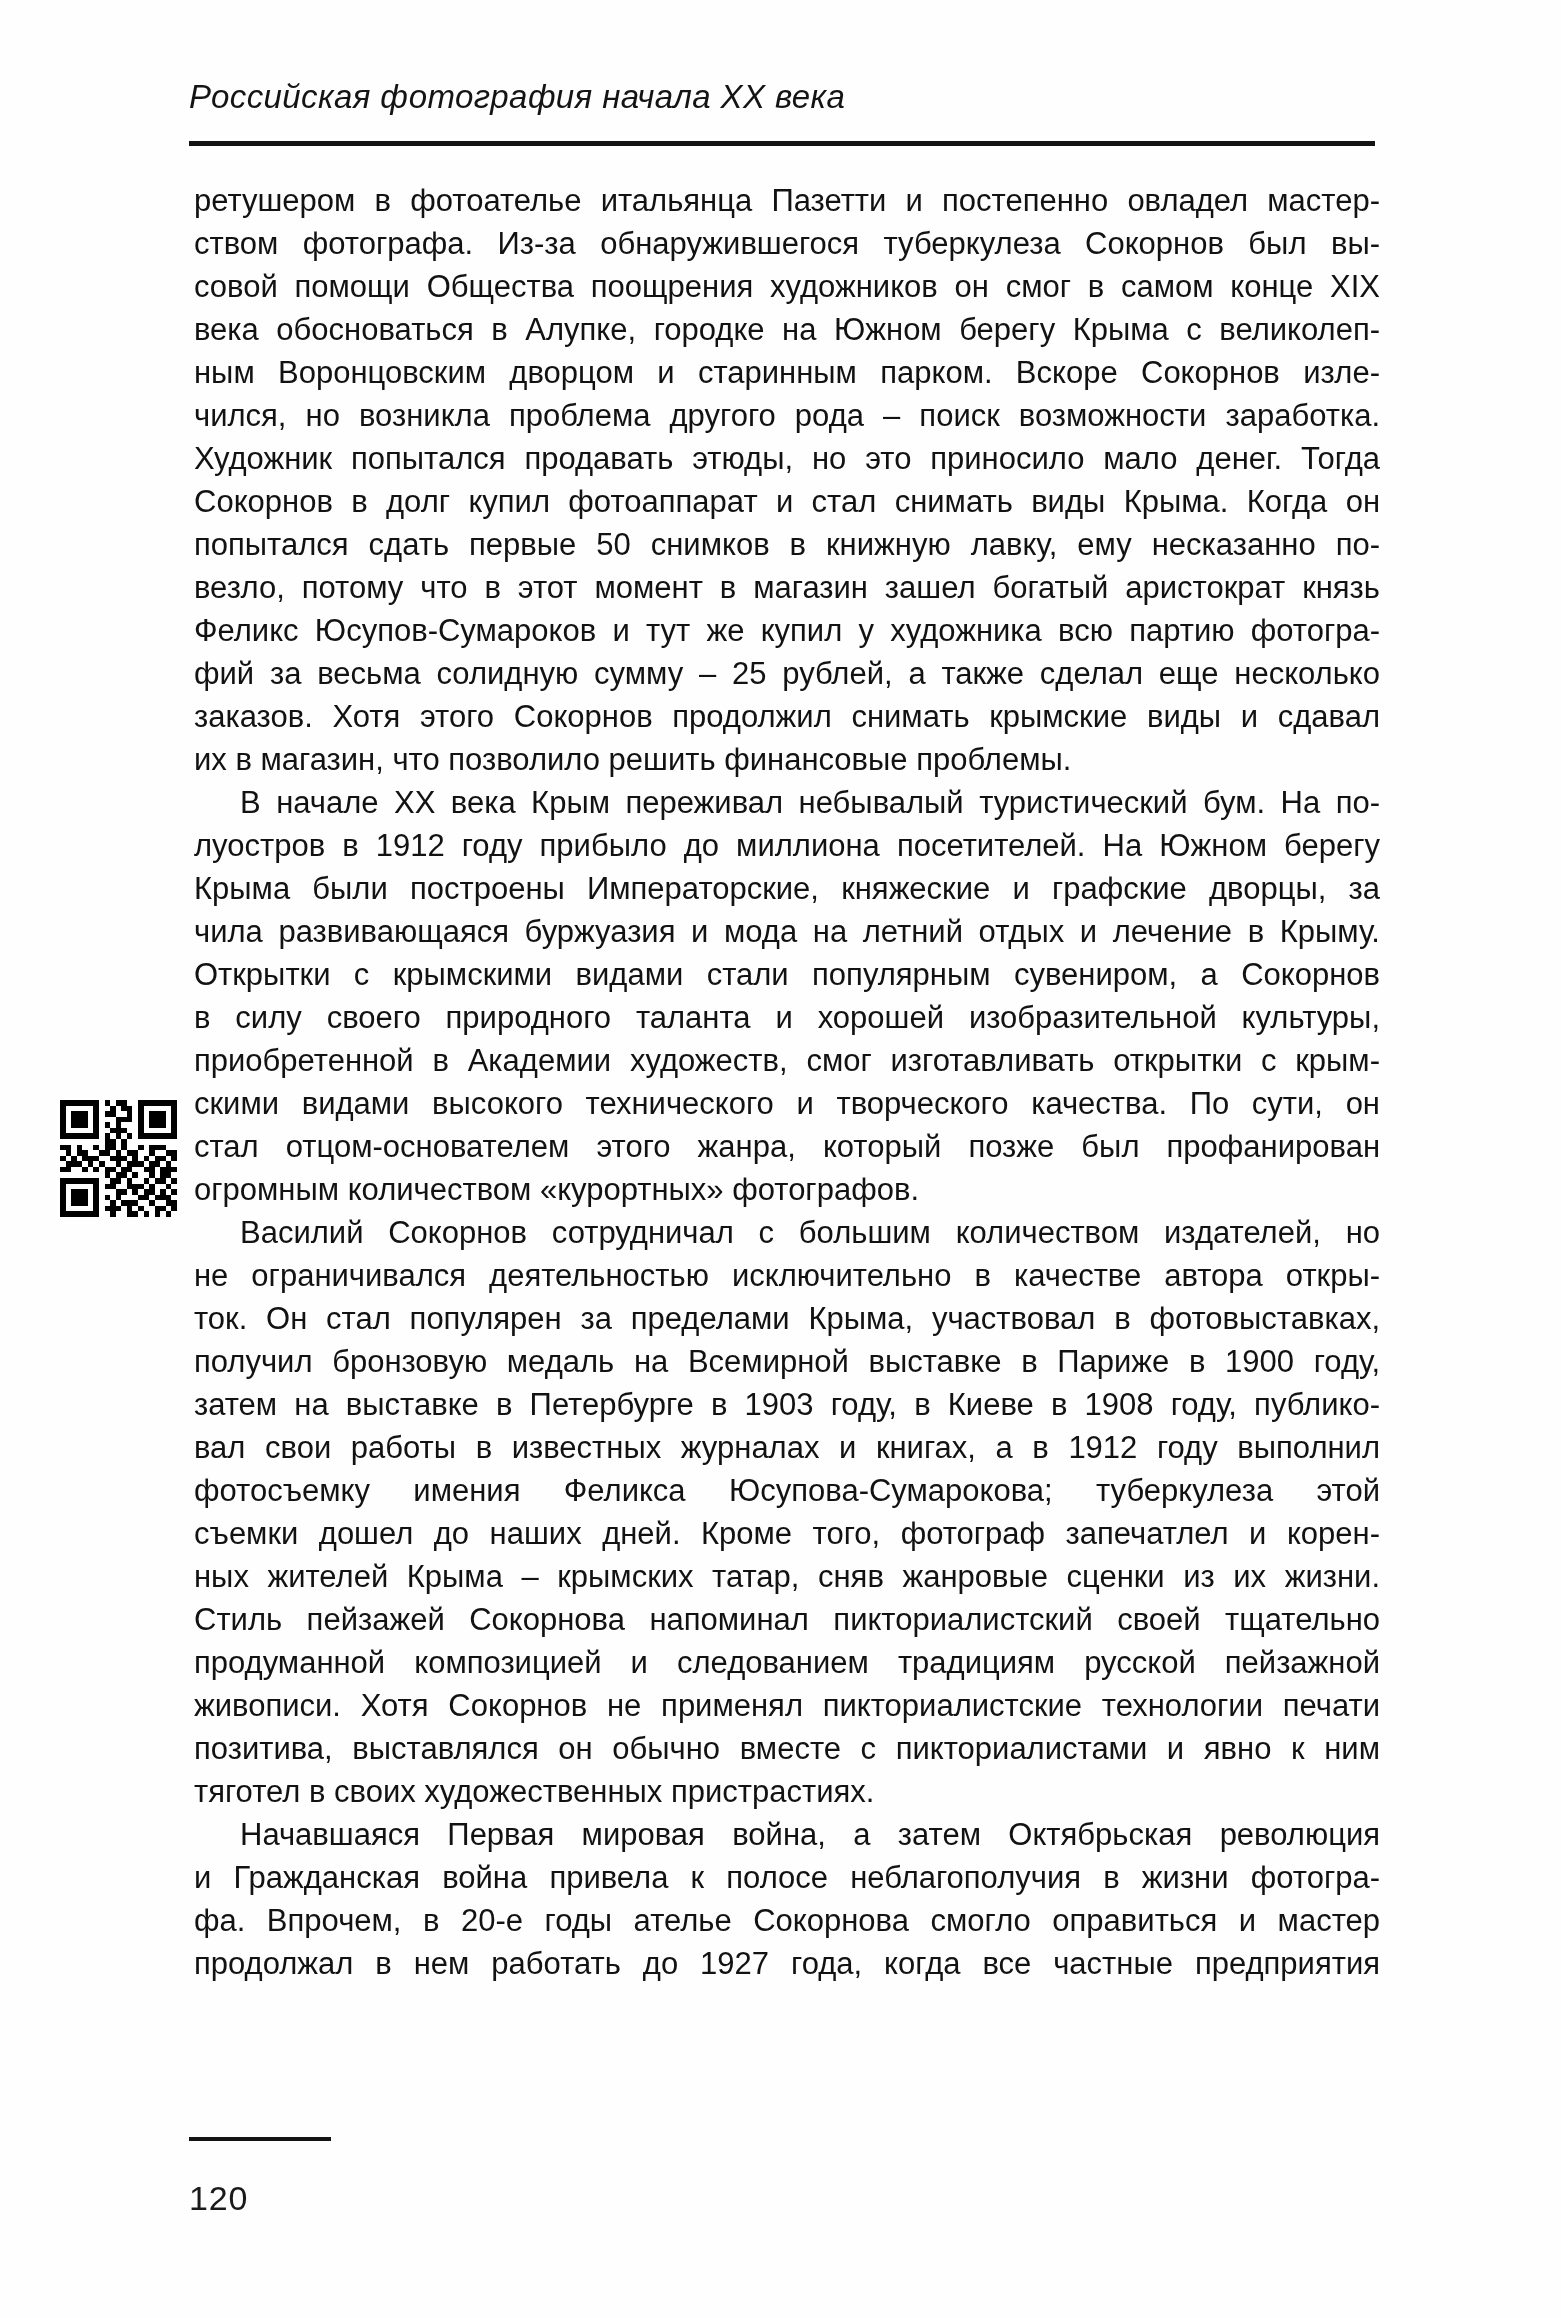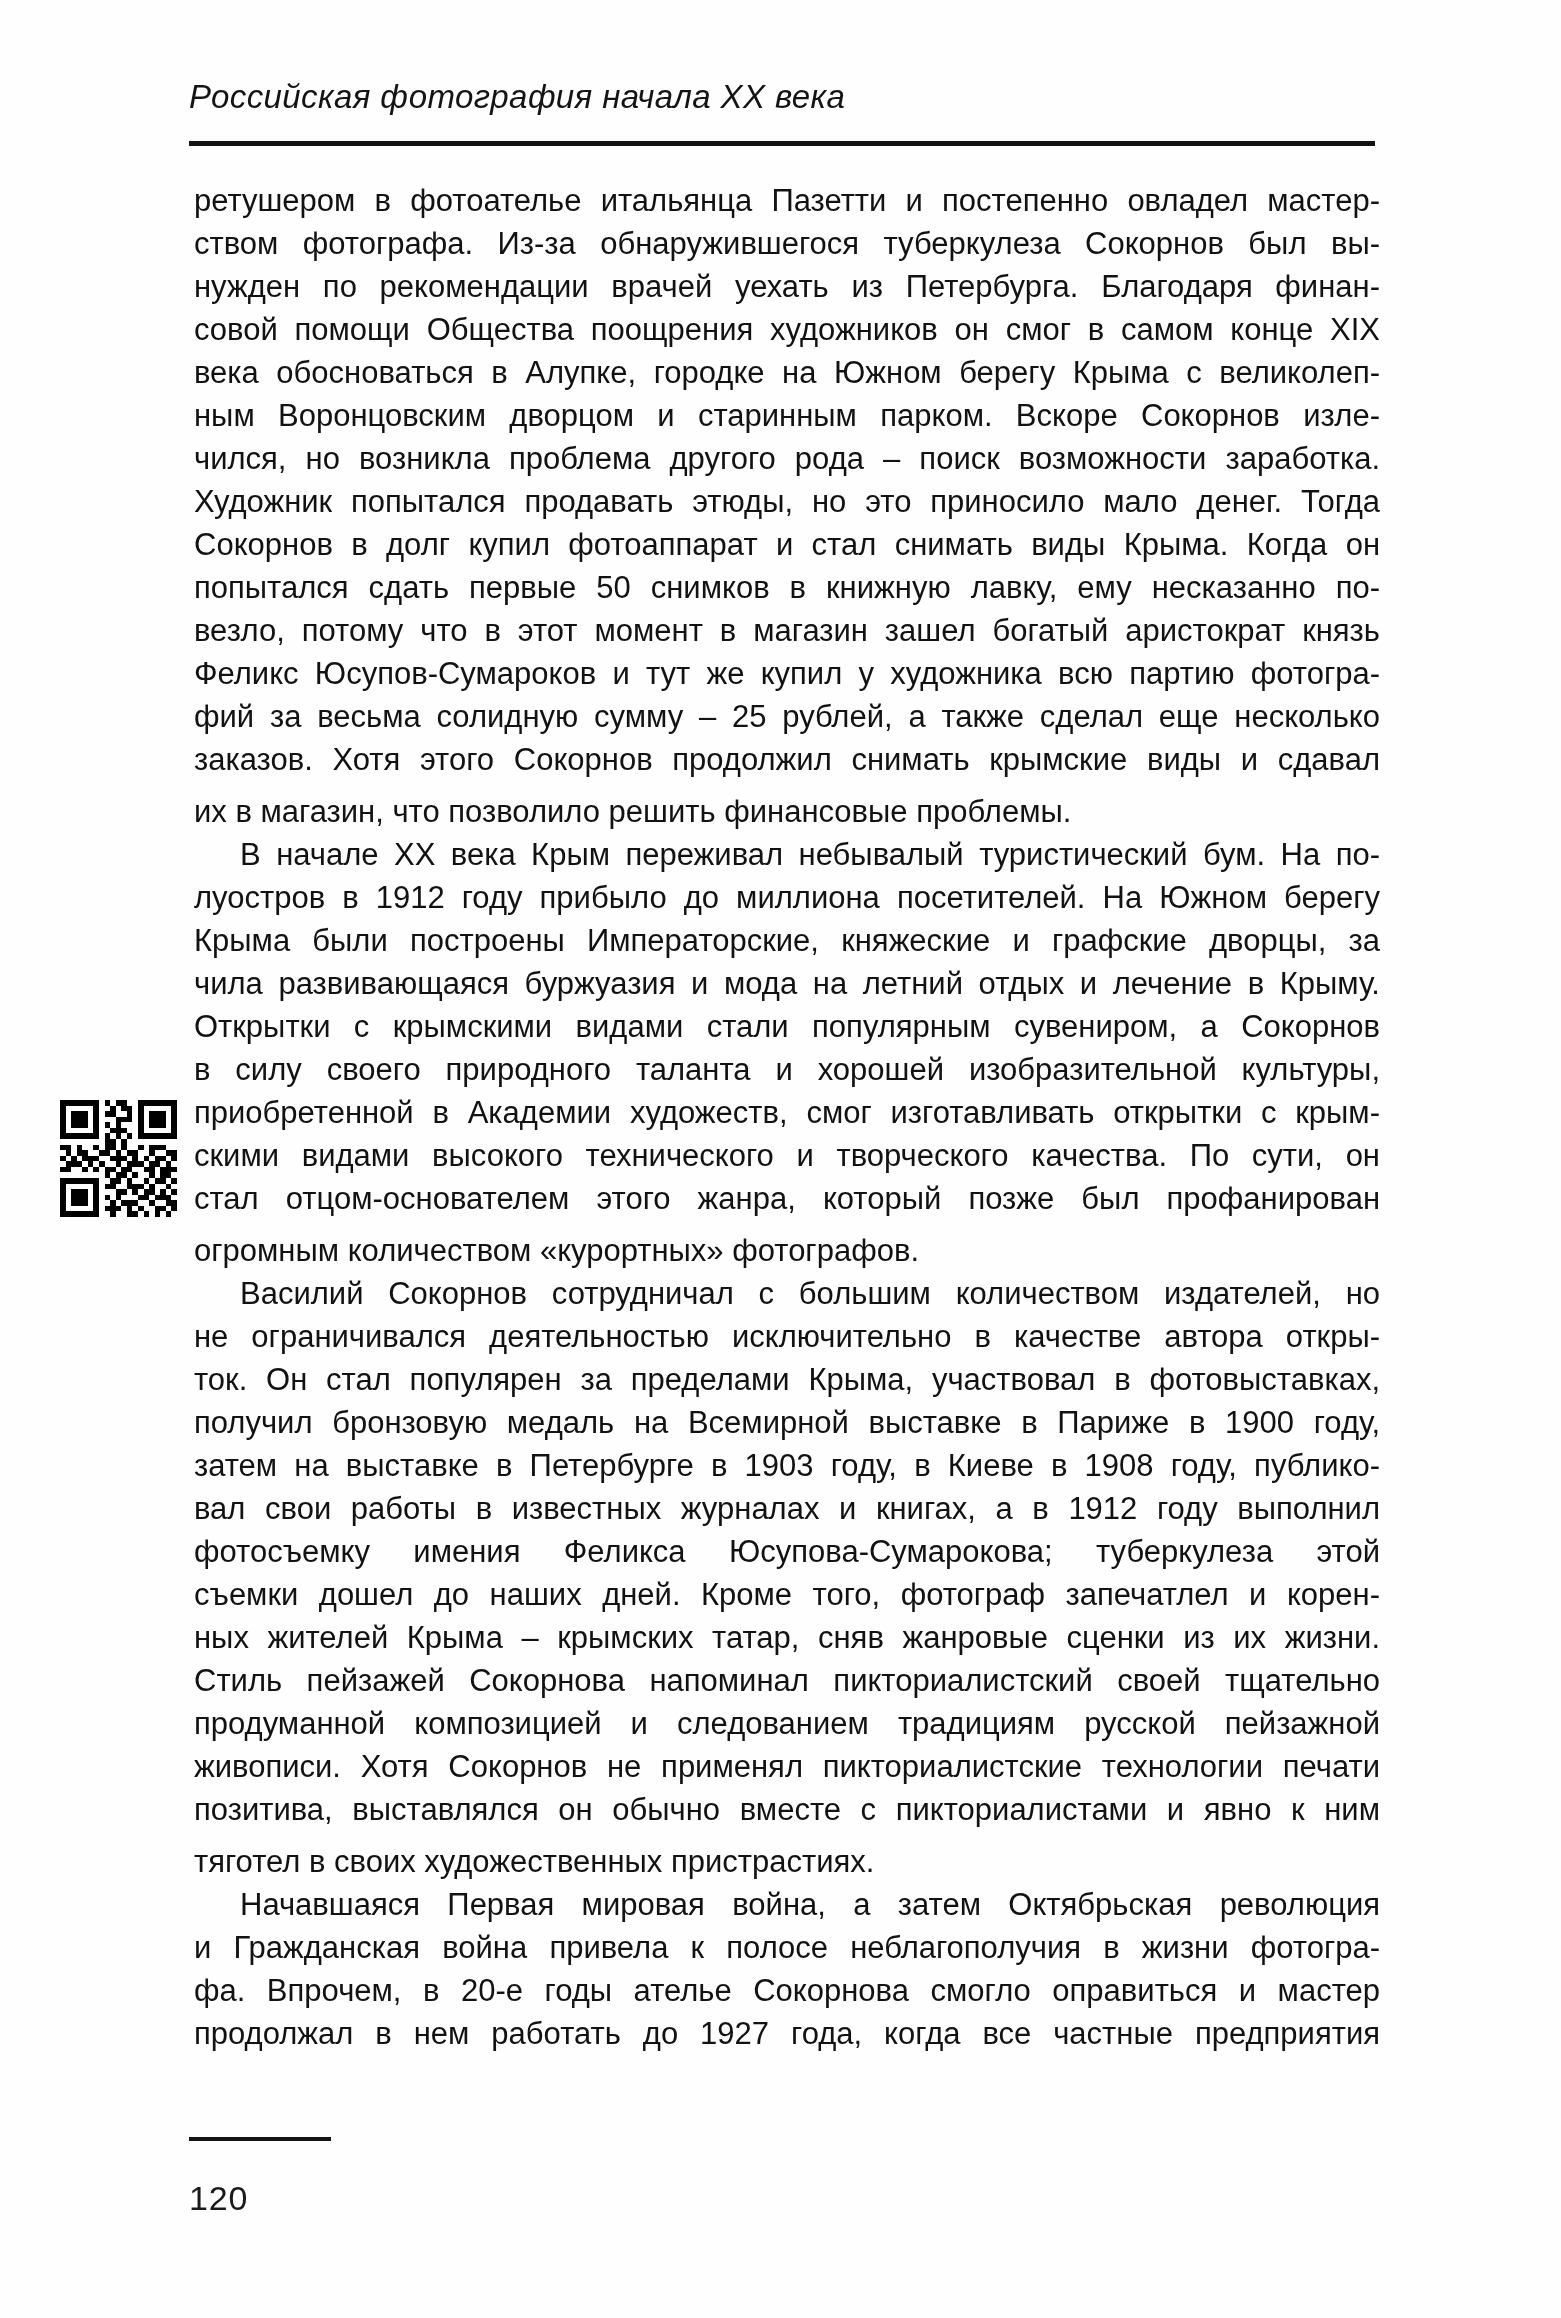--- a/index.html
+++ b/index.html
@@ -53,21 +53,20 @@
     text-align-last: justify;
     white-space: normal;
     height: 43px;
     overflow: visible;
   }
   .body-text .line.indent {
     text-indent: 46px;
   }
   .body-text .line.last {
     text-align-last: left;
-    margin-top: 9px;
   }
   .qr-code {
     position: absolute;
     left: 60px;
     top: 1100px;
     width: 117px;
     height: 117px;
   }
   .footer-rule {
     position: absolute;
@@ -333,21 +332,20 @@
         <rect x="84" y="140" width="7" height="7"></rect>
         <rect x="91" y="140" width="7" height="7"></rect>
         <rect x="105" y="140" width="7" height="7"></rect>
         <rect x="119" y="140" width="7" height="7"></rect>
         <rect x="133" y="140" width="7" height="7"></rect>
       </svg></div>
 
   <div class="body-text" id="body-text">
       <div class="line">ретушером в фотоателье итальянца Пазетти и постепенно овладел мастер-</div>
       <div class="line">ством фотографа. Из-за обнаружившегося туберкулеза Сокорнов был вы-</div>
-      <div class="line">нужден по рекомендации врачей уехать из Петербурга. Благодаря финан-</div>
       <div class="line">совой помощи Общества поощрения художников он смог в самом конце XIX</div>
       <div class="line">века обосноваться в Алупке, городке на Южном берегу Крыма с великолеп-</div>
       <div class="line">ным Воронцовским дворцом и старинным парком. Вскоре Сокорнов изле-</div>
       <div class="line">чился, но возникла проблема другого рода – поиск возможности заработка.</div>
       <div class="line">Художник попытался продавать этюды, но это приносило мало денег. Тогда</div>
       <div class="line">Сокорнов в долг купил фотоаппарат и стал снимать виды Крыма. Когда он</div>
       <div class="line">попытался сдать первые 50 снимков в книжную лавку, ему несказанно по-</div>
       <div class="line">везло, потому что в этот момент в магазин зашел богатый аристократ князь</div>
       <div class="line">Феликс Юсупов-Сумароков и тут же купил у художника всю партию фотогра-</div>
       <div class="line">фий за весьма солидную сумму – 25 рублей, а также сделал еще несколько</div>

